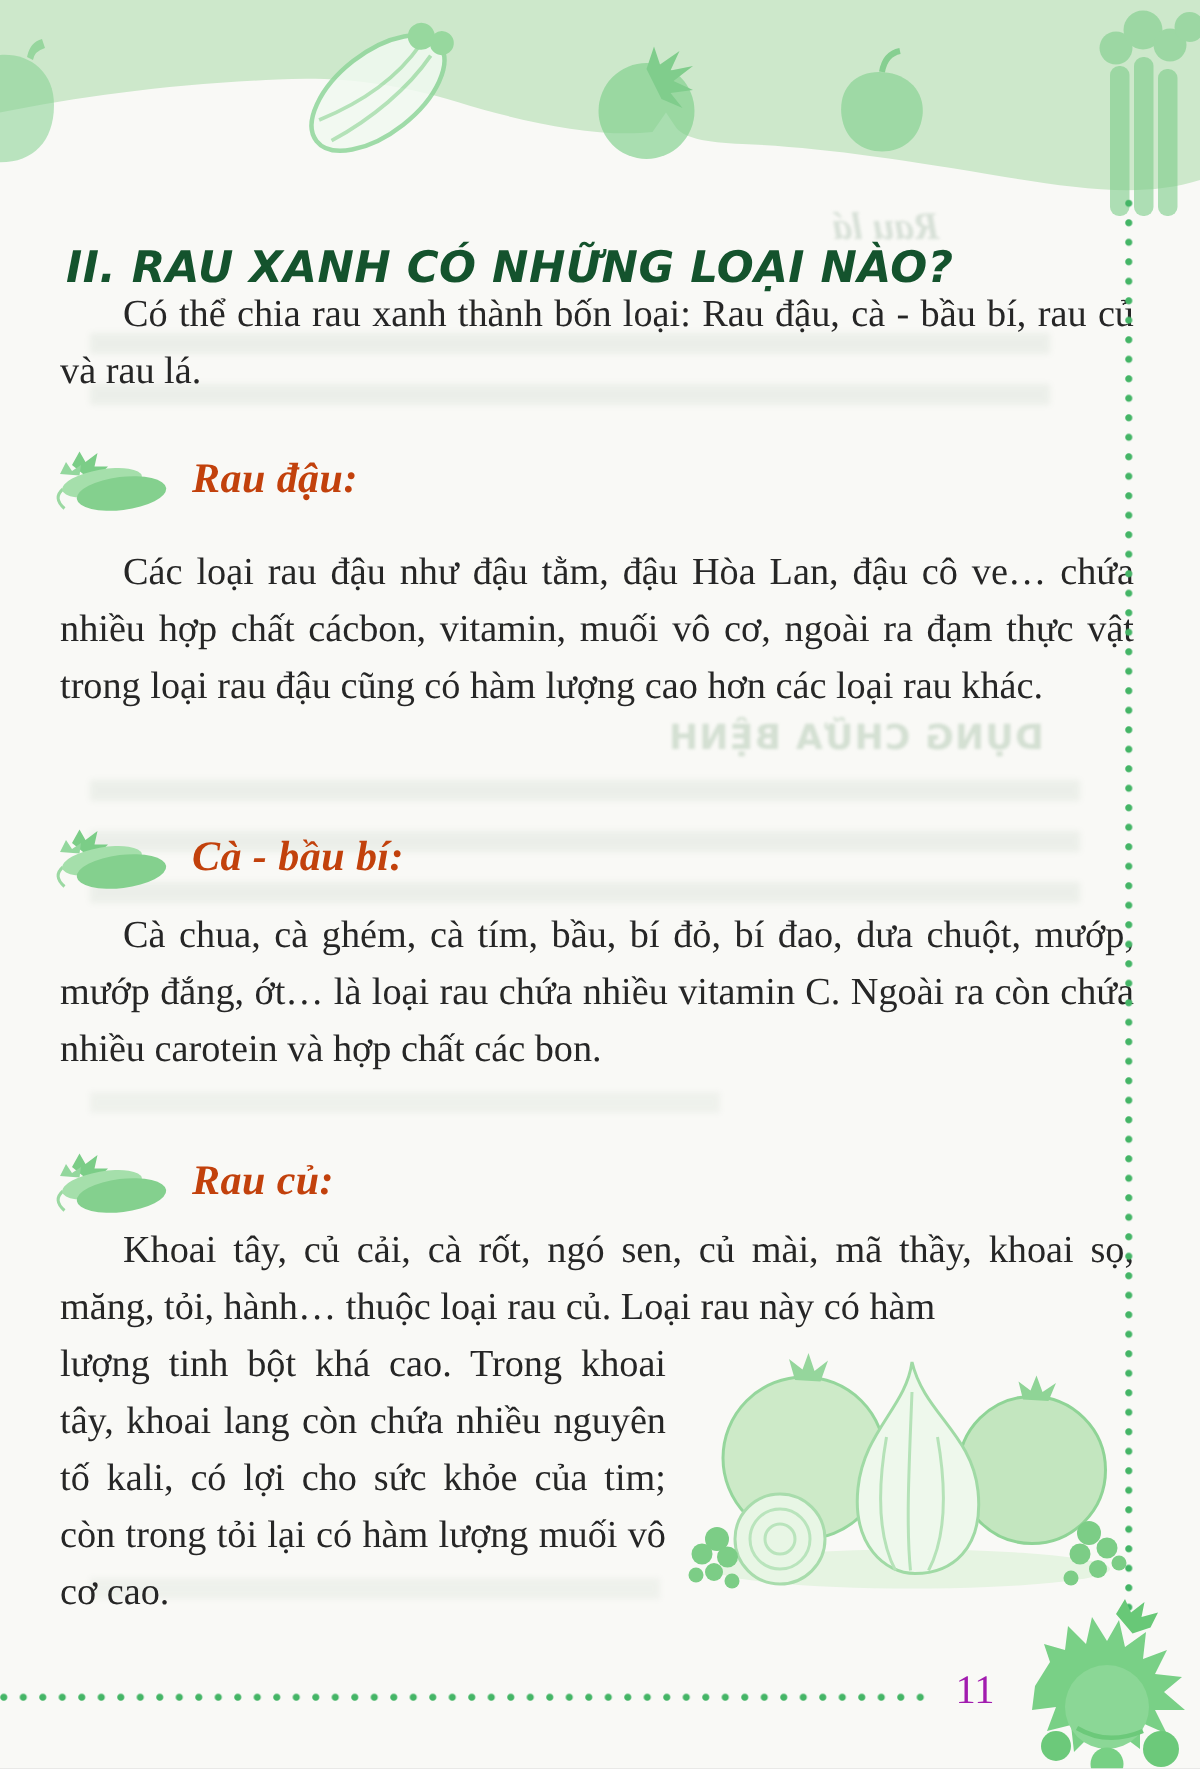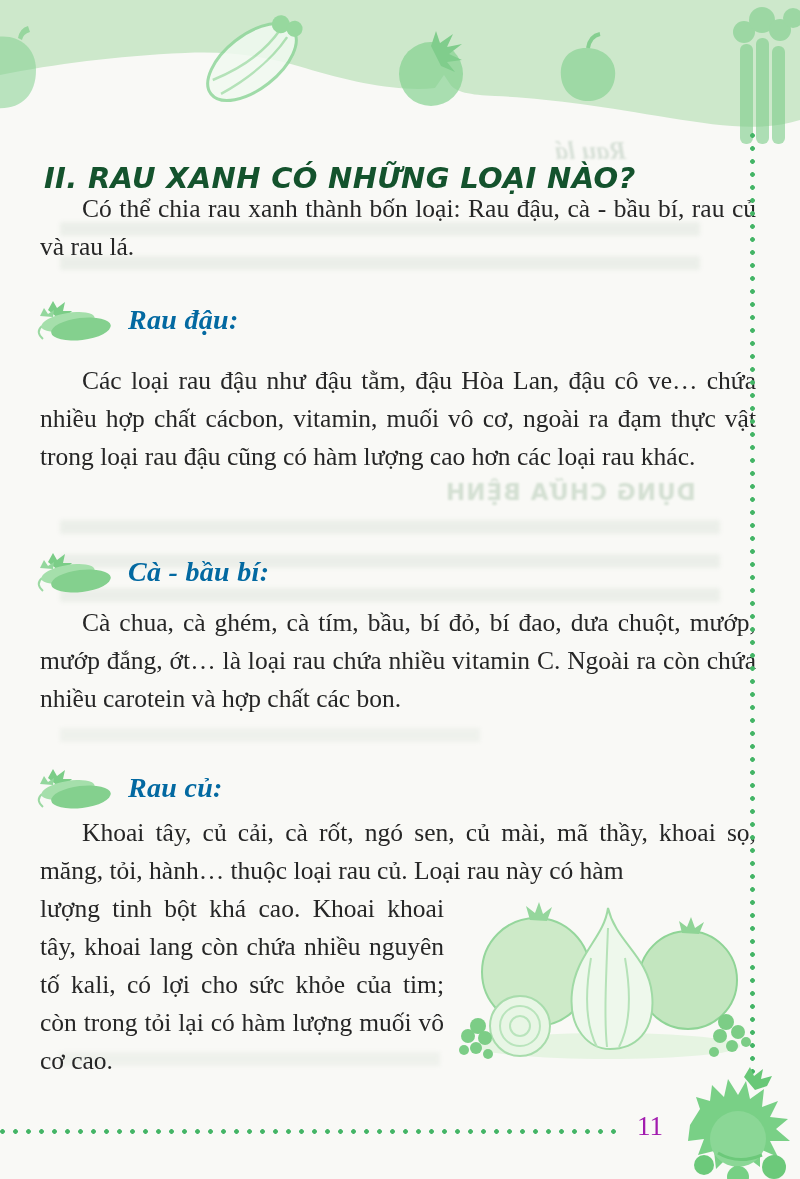--- a/index.html
+++ b/index.html
@@ -25,21 +25,21 @@
     font-size:25.5px; line-height:38px; text-align:justify; color:#262626;
   }
   .indent { text-indent:42px; }
 
   
   .section-h {
     position:absolute; left:36px; display:flex; align-items:center; gap:14px;
   }
   .section-h .label {
     font-family:"Liberation Serif", serif; font-weight:bold; font-style:italic;
-    font-size:28px; color:#0369a1; letter-spacing:0.3px;
+    font-size:28px; color:#c2410c; letter-spacing:0.3px;
   }
   .veg-icon svg { display:block; }
 
   
   .wrap-block { position:absolute; left:40px; top:890px; width:716px;
     font-size:25.5px; line-height:38px; text-align:justify; }
   .onion-fig { float:right; width:298px; height:178px; margin:-4px 0 0 14px; }
 
   
   .dots-v {
@@ -207,21 +207,21 @@
         <g fill="#7ccd86">
           <circle cx="268" cy="136" r="8"></circle>
             <circle cx="280" cy="146" r="7"></circle>
           <circle cx="262" cy="150" r="7"></circle>
             <circle cx="274" cy="160" r="6"></circle>
           <circle cx="288" cy="156" r="5"></circle>
             <circle cx="256" cy="166" r="5"></circle>
         </g>
       </svg>
     </span>
-    <span>lượng tinh bột khá cao. Khoai khoai tây, khoai lang còn chứa nhiều nguyên tố kali, có lợi cho sức khỏe của tim; còn trong tỏi lại có hàm lượng muối vô cơ cao.</span>
+    <span>lượng tinh bột khá cao. Trong khoai tây, khoai lang còn chứa nhiều nguyên tố kali, có lợi cho sức khỏe của tim; còn trong tỏi lại có hàm lượng muối vô cơ cao.</span>
   </div>
 
   <div class="dots-v"></div>
   <div class="dots-h"></div>
   <div class="page-number">11</div>
 
   <span class="celery-corner">
     <svg width="132" height="118" viewBox="0 0 132 118">
       <path fill="#79d086" d="M16,58 L26,42 L22,30 L36,34 L38,18 L50,30 L54,12 L64,28 L72,14 L76,32 L90,22
            L88,40 L104,34 L96,50 L114,52 L102,62 L116,74 L96,74 L104,90 L86,82 L86,100

